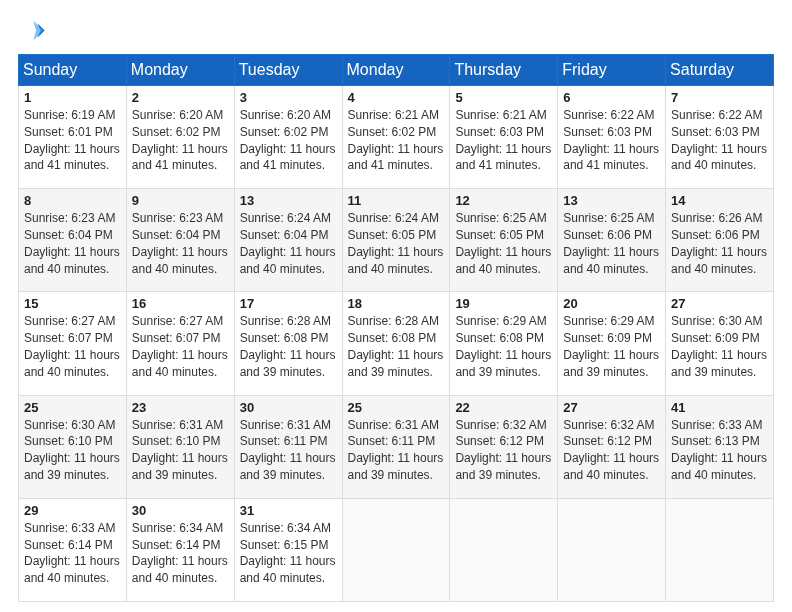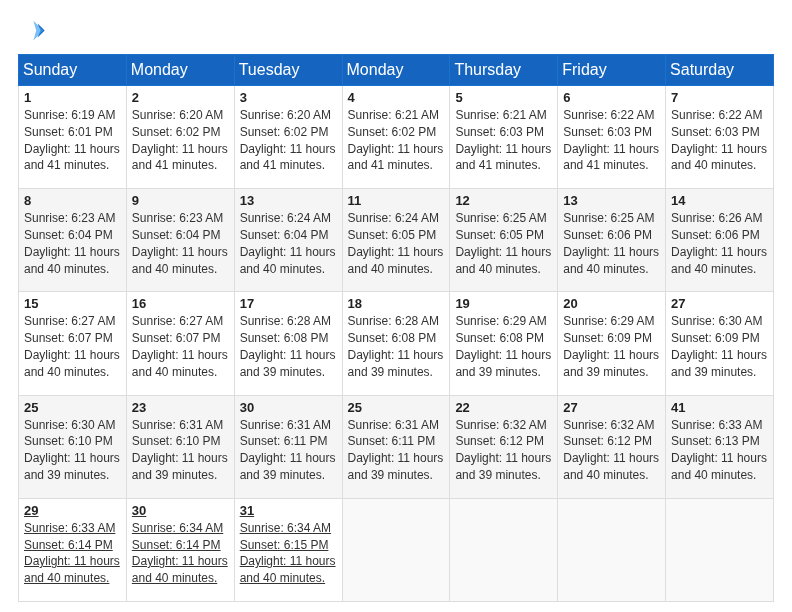--- a/index.html
+++ b/index.html
@@ -83,21 +83,20 @@
     .day-info {
       font-size: 12px;
       color: #333;
       line-height: 1.4;
     }
     .empty-cell {
       background: #f9f9f9 !important;
     }
     .last-row td {
       height: 78px;
-      text-decoration: underline;
     }
   </style>
 </head>
 <body>
 
 <div class="page">
   <div class="header">
     <div class="logo">
       <svg class="logo-icon" viewBox="0 0 40 40">
         <polygon points="28,8 38,18 28,28 32,18" fill="#1565c0"></polygon>

